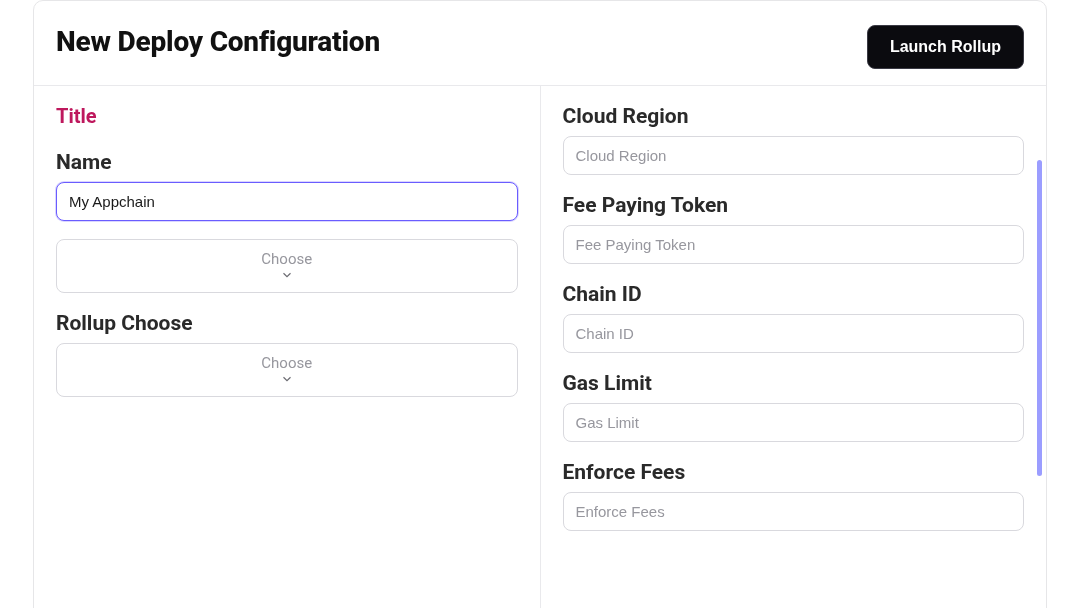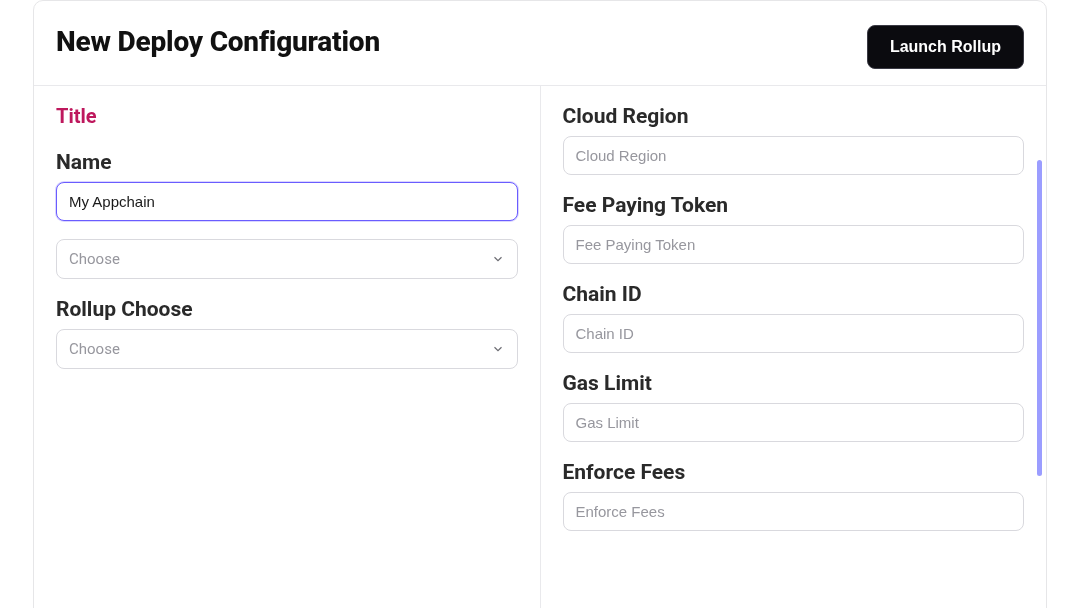--- a/index.html
+++ b/index.html
@@ -92,20 +92,21 @@
       border-color: #6a5cff;
       box-shadow: 0 0 0 1px rgba(106,92,255,0.25);
     }
     .select-box {
       display: flex;
       align-items: center;
       justify-content: space-between;
       color: #97979e;
       cursor: pointer;
       user-select: none;
+      flex-direction: column;
     }
     .select-box .sel-text {
       color: #222;
       font-weight: 400;
     }
     .select-box .sel-placeholder {
       color: #97979e;
     }
     .chevron {
       width: 14px;

